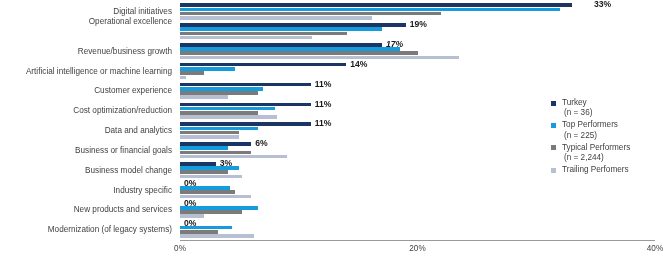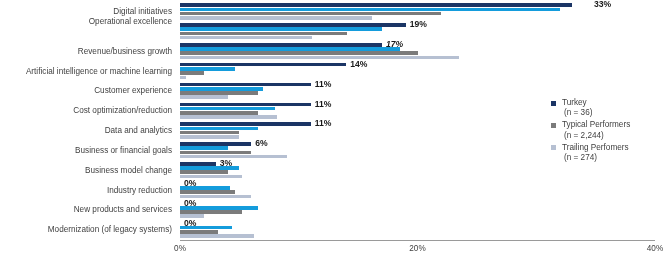--- a/index.html
+++ b/index.html
@@ -129,21 +129,21 @@
   <div class="labels-col">
       <div class="cat-label" style="top: 0px;">Digital initiatives</div>
       <div class="cat-label" style="top: 10px;">Operational excellence</div>
       <div class="cat-label" style="top: 59.5px;">Artificial intelligence or machine learning</div>
       <div class="cat-label" style="top: 39.6667px;">Revenue/business growth</div>
       <div class="cat-label" style="top: 79.3333px;">Customer experience</div>
       <div class="cat-label" style="top: 99.1667px;">Cost optimization/reduction</div>
       <div class="cat-label" style="top: 119px;">Data and analytics</div>
       <div class="cat-label" style="top: 158.667px;">Business model change</div>
       <div class="cat-label" style="top: 138.833px;">Business or financial goals</div>
-      <div class="cat-label" style="top: 178.5px;">Industry reduction</div>
+      <div class="cat-label" style="top: 178.5px;">Industry specific</div>
       <div class="cat-label" style="top: 198.333px;">New products and services</div>
       <div class="cat-label" style="top: 218.167px;">Modernization (of legacy systems)</div>
     </div>
 
   <div class="plot-area">
       <div class="row" style="top: 0px;">
         <div class="bar s0" style="width: 391.875px; background: rgb(27, 53, 101);"></div>
         <div class="bar-value" style="left: 410px;">33%</div>
         <div class="bar s1" style="width: 380px; background: rgb(20, 156, 220);"></div>
         <div class="bar s2" style="width: 261.25px; background: rgb(123, 123, 123);"></div>
@@ -231,17 +231,18 @@
   <div class="axis-line"></div>
 
   <div id="xticks">
       <div class="xtick" style="left: 180px;">0%</div>
       <div class="xtick" style="left: 417.5px;">20%</div>
       <div class="xtick" style="left: 655px;">40%</div>
     </div>
 
   <div class="legend" id="legend">
       <div class="legend-entry"><span class="legend-swatch" style="background: rgb(27, 53, 101);"></span><span>Turkey</span><span class="legend-n">(n = 36)</span></div>
+      <div class="legend-entry"><span class="legend-swatch" style="background: rgb(20, 156, 220);"></span><span>Top Performers</span><span class="legend-n">(n = 225)</span></div>
       <div class="legend-entry"><span class="legend-swatch" style="background: rgb(123, 123, 123);"></span><span>Typical Performers</span><span class="legend-n">(n = 2,244)</span></div>
-      <div class="legend-entry"><span class="legend-swatch" style="background: rgb(182, 192, 210);"></span><span>Trailing Perfomers</span><span class="legend-n">(n = 274)</span></div>
+      <div class="legend-entry"><span class="legend-swatch" style="background: rgb(182, 192, 210);"></span><span>Trailing Perfomers</span></div>
     </div>
 
 </div>
 
 </body></html>

